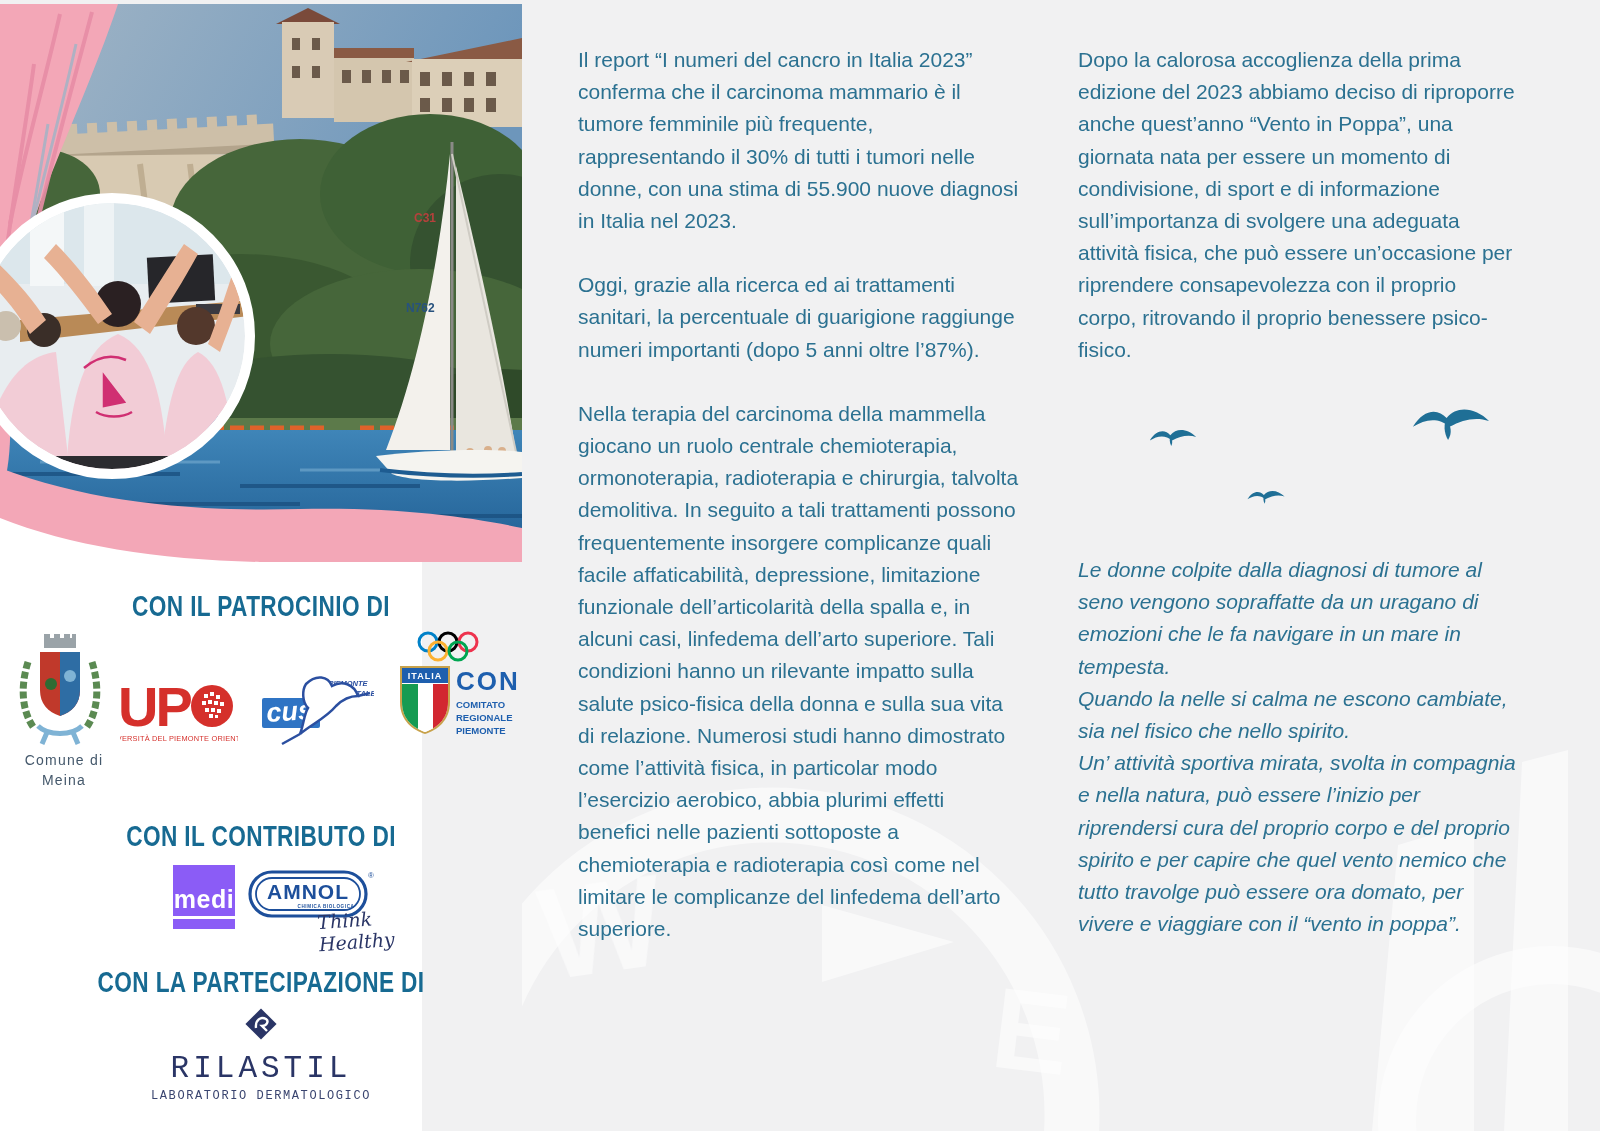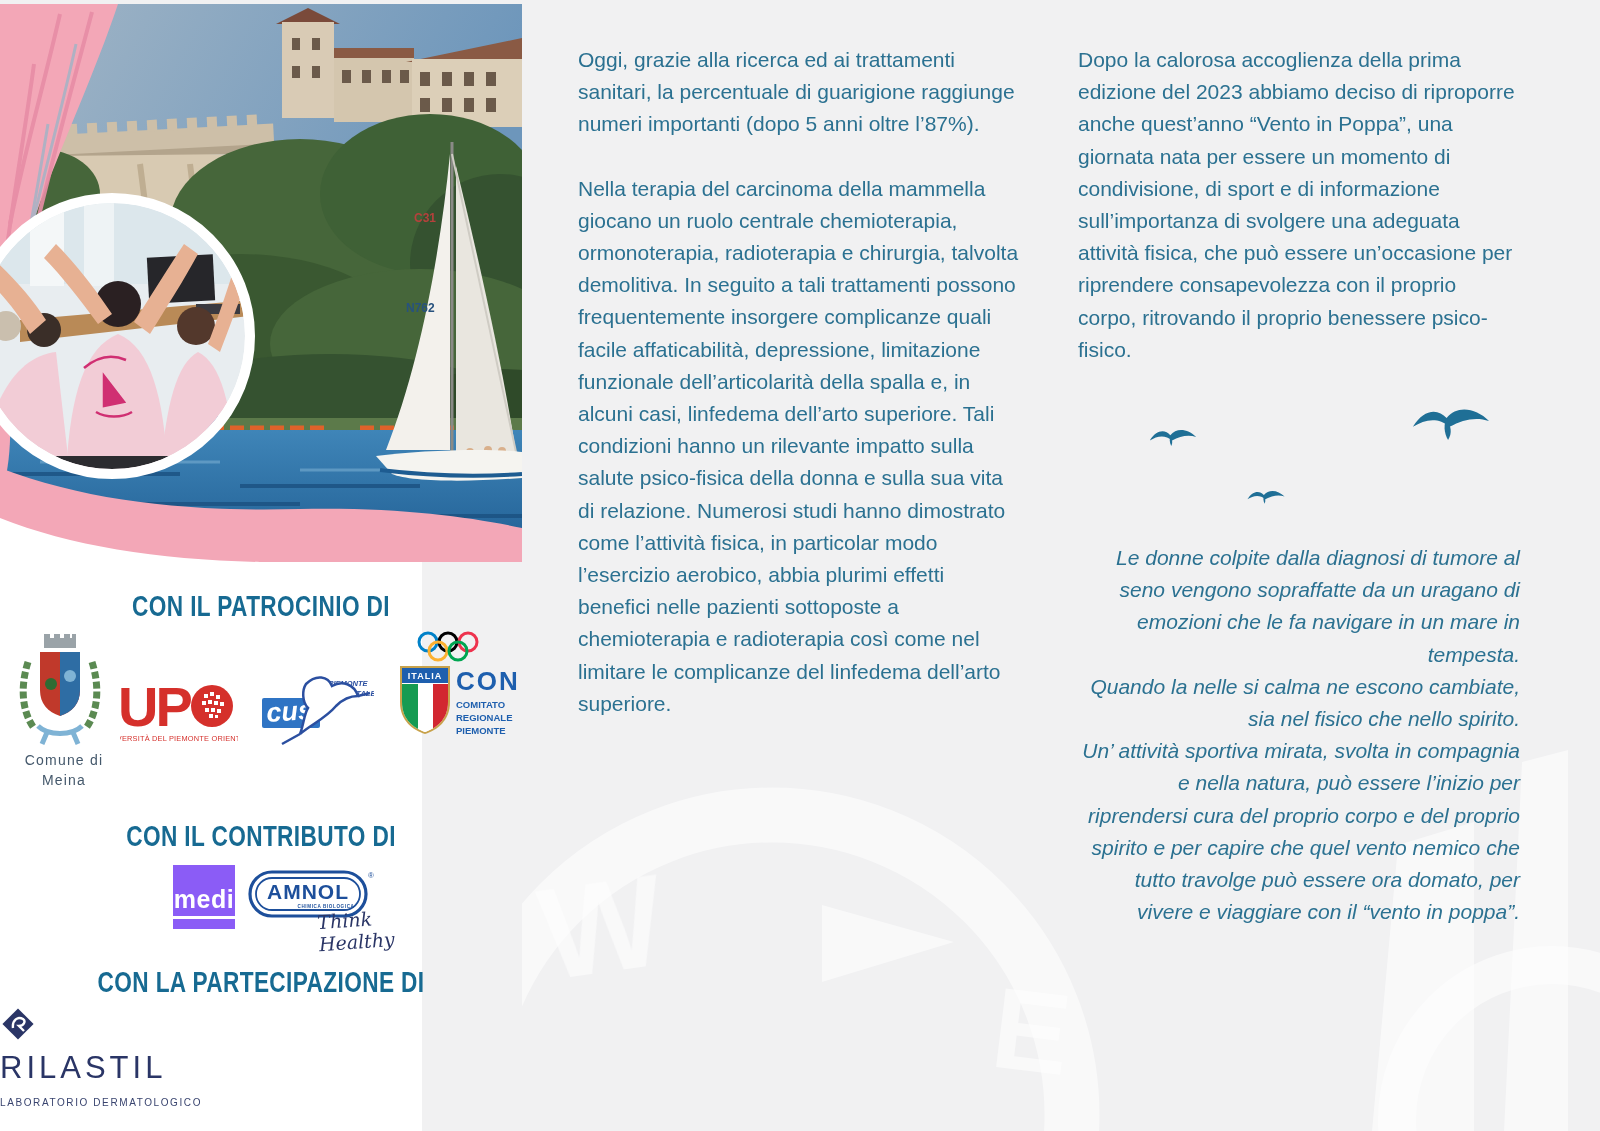--- a/index.html
+++ b/index.html
@@ -22,34 +22,34 @@
                  color:#44586b;font-size:14px;letter-spacing:1.2px;line-height:20px;}
 
   .medi-box{position:absolute;left:173px;top:303px;width:62px;height:64px;background:#8b5cf6;
             display:flex;align-items:flex-end;justify-content:center;}
   .medi-word{color:#fff;font-weight:700;font-size:25px;line-height:1;border-bottom:3px solid #fff;
              padding:0 2px 4px 2px;margin-bottom:10px;letter-spacing:.5px;}
 
   .amnol-tag{position:absolute;left:318px;top:345px;width:120px;color:#2a3566;
              font-family:"DejaVu Serif",serif;font-style:italic;font-size:19px;transform:rotate(-4deg);}
 
-  .rilastil{position:absolute;left:0;top:444px;width:522px;text-align:left;color:#2a3566;}
+  .rilastil{position:absolute;left:0;top:444px;width:522px;text-align:center;color:#2a3566;font-family:Liberation Mono, monospace;}
   .rilastil-word{font-size:31px;letter-spacing:4px;font-weight:400;margin-top:4px;}
-  .rilastil-sub{font-size:10px;letter-spacing:1.6px;margin-top:11px;color:#39446f;}
+  .rilastil-sub{font-size:12px;letter-spacing:1.6px;margin-top:3px;color:#39446f;}
 
   
   .col{position:absolute;top:44px;width:442px;color:#2b7191;font-size:21px;line-height:32.2px;z-index:1;}
   .col p{margin:0 0 32px 0;}
   .col-mid{left:578px;}
   .col-right{left:1078px;}
 
   .birds{position:relative;height:142px;margin-top:20px;}
   .bird{position:absolute;}
 
-  .quote{margin-top:2px;text-align:right;font-style:italic;line-height:32.2px;}
+  .quote{margin-top:14px;text-align:left;font-style:italic;line-height:32.2px;}
   .quote span{display:block;}
 
   
   .watermark{position:absolute;left:522px;top:0;z-index:0;pointer-events:none;}
 </style>
 </head>
 <body>
 
 <div class="page">
 
@@ -339,20 +339,21 @@
           <rect x="7" y="7" width="22" height="22" fill="#2a3566" transform="rotate(45 18 18)"></rect>
           <path d="M13,22 C12,14 18,10 23,13 C26,15 24,20 19,20 L24,25" stroke="#ffffff" stroke-width="2.4" fill="none"></path>
         </svg>
         <div class="rilastil-word">RILASTIL</div>
         <div class="rilastil-sub">LABORATORIO DERMATOLOGICO</div>
       </div>
     </div>
   </section>
 
   <section class="col col-mid">
+    <p>Il report “I numeri del cancro in Italia 2023” conferma che il carcinoma mammario è il tumore femminile più frequente, rappresentando il 30% di tutti i tumori nelle donne, con una stima di 55.900 nuove diagnosi in Italia nel 2023.</p>
     <p>Oggi, grazie alla ricerca ed ai trattamenti sanitari, la percentuale di guarigione raggiunge numeri importanti (dopo 5 anni oltre l’87%).</p>
     <p>Nella terapia del carcinoma della mammella giocano un ruolo centrale chemioterapia, ormonoterapia, radioterapia e chirurgia, talvolta demolitiva. In seguito a tali trattamenti possono frequentemente insorgere complicanze quali facile affaticabilità, depressione, limitazione funzionale dell’articolarità della spalla e, in alcuni casi, linfedema dell’arto superiore. Tali condizioni hanno un rilevante impatto sulla salute psico-fisica della donna e sulla sua vita di relazione. Numerosi studi hanno dimostrato come l’attività fisica, in particolar modo l’esercizio aerobico, abbia plurimi effetti benefici nelle pazienti sottoposte a chemioterapia e radioterapia così come nel limitare le complicanze del linfedema dell’arto superiore.</p>
   </section>
 
   <section class="col col-right">
     <p>Dopo la calorosa accoglienza della prima edizione del 2023 abbiamo deciso di riproporre anche quest’anno “Vento in Poppa”, una giornata nata per essere un momento di condivisione, di sport e di informazione sull’importanza di svolgere una adeguata attività fisica, che può essere un’occasione per riprendere consapevolezza con il proprio corpo, ritrovando il proprio benessere psico-fisico.</p>
 
     <div class="birds">
       <svg class="bird" style="left:70px;top:26px;" width="50" height="26" viewBox="0 0 56 28">
         <path d="M2,18 C9,6 19,5 25,12 C32,3 45,5 54,14 C45,11 36,13 27,18 C19,11 10,13 2,18 Z" fill="#1f6f96"></path>

